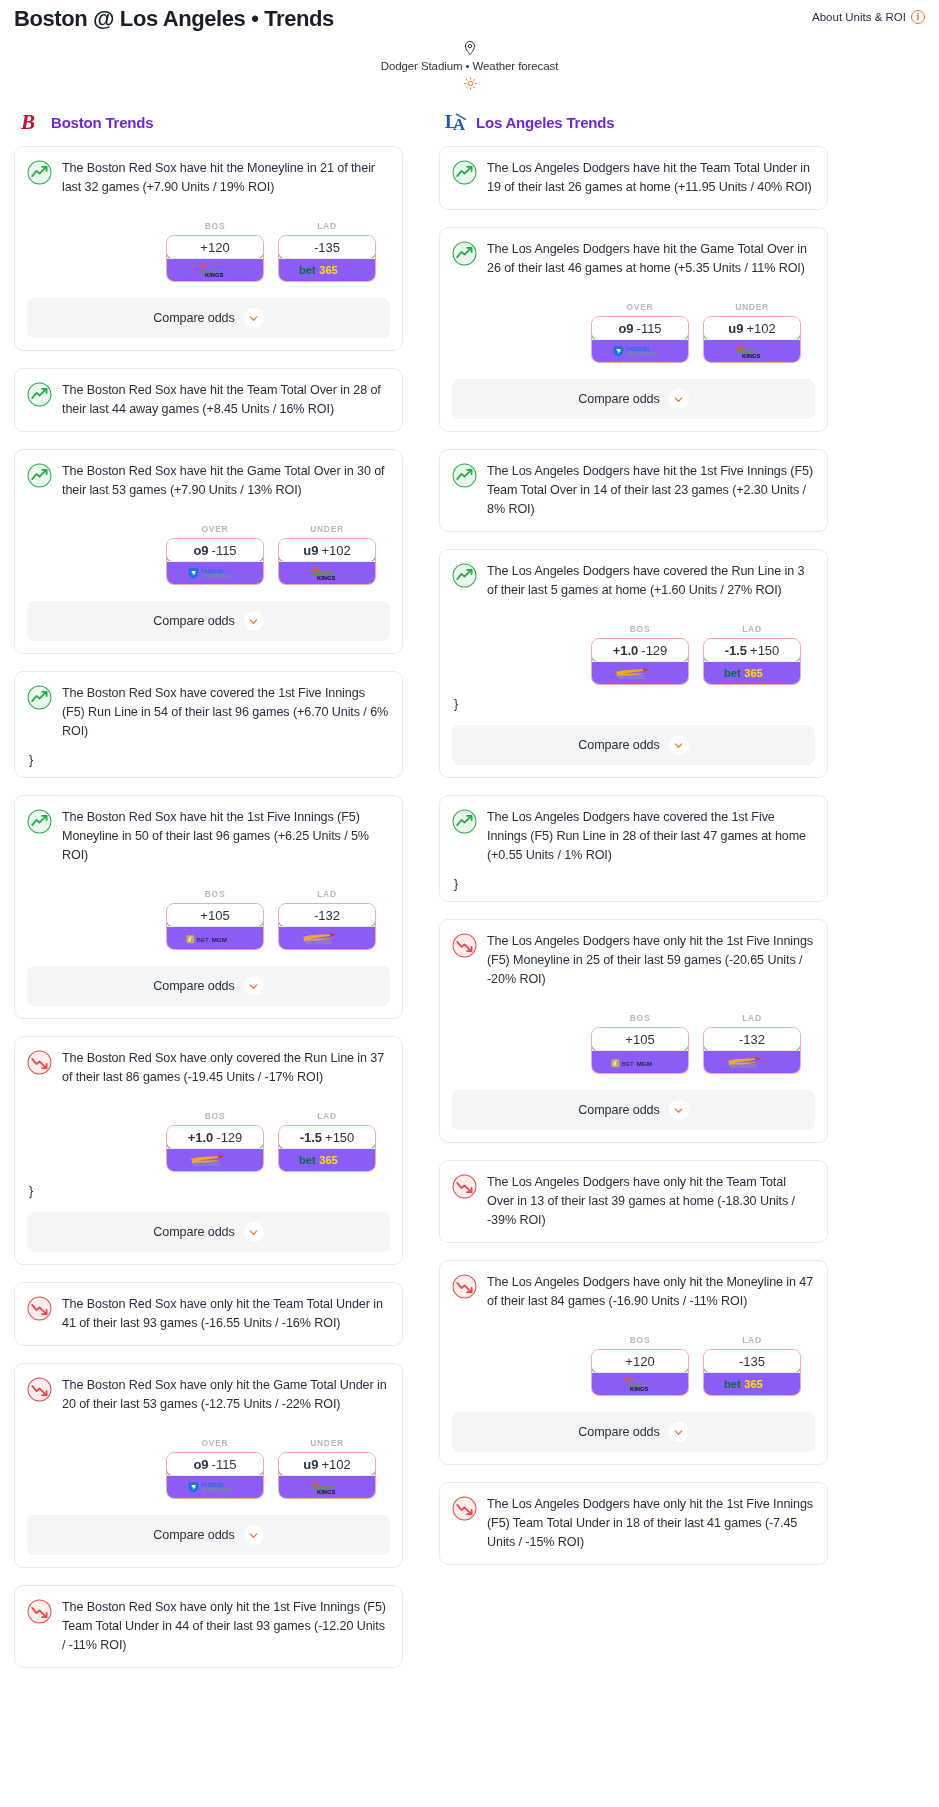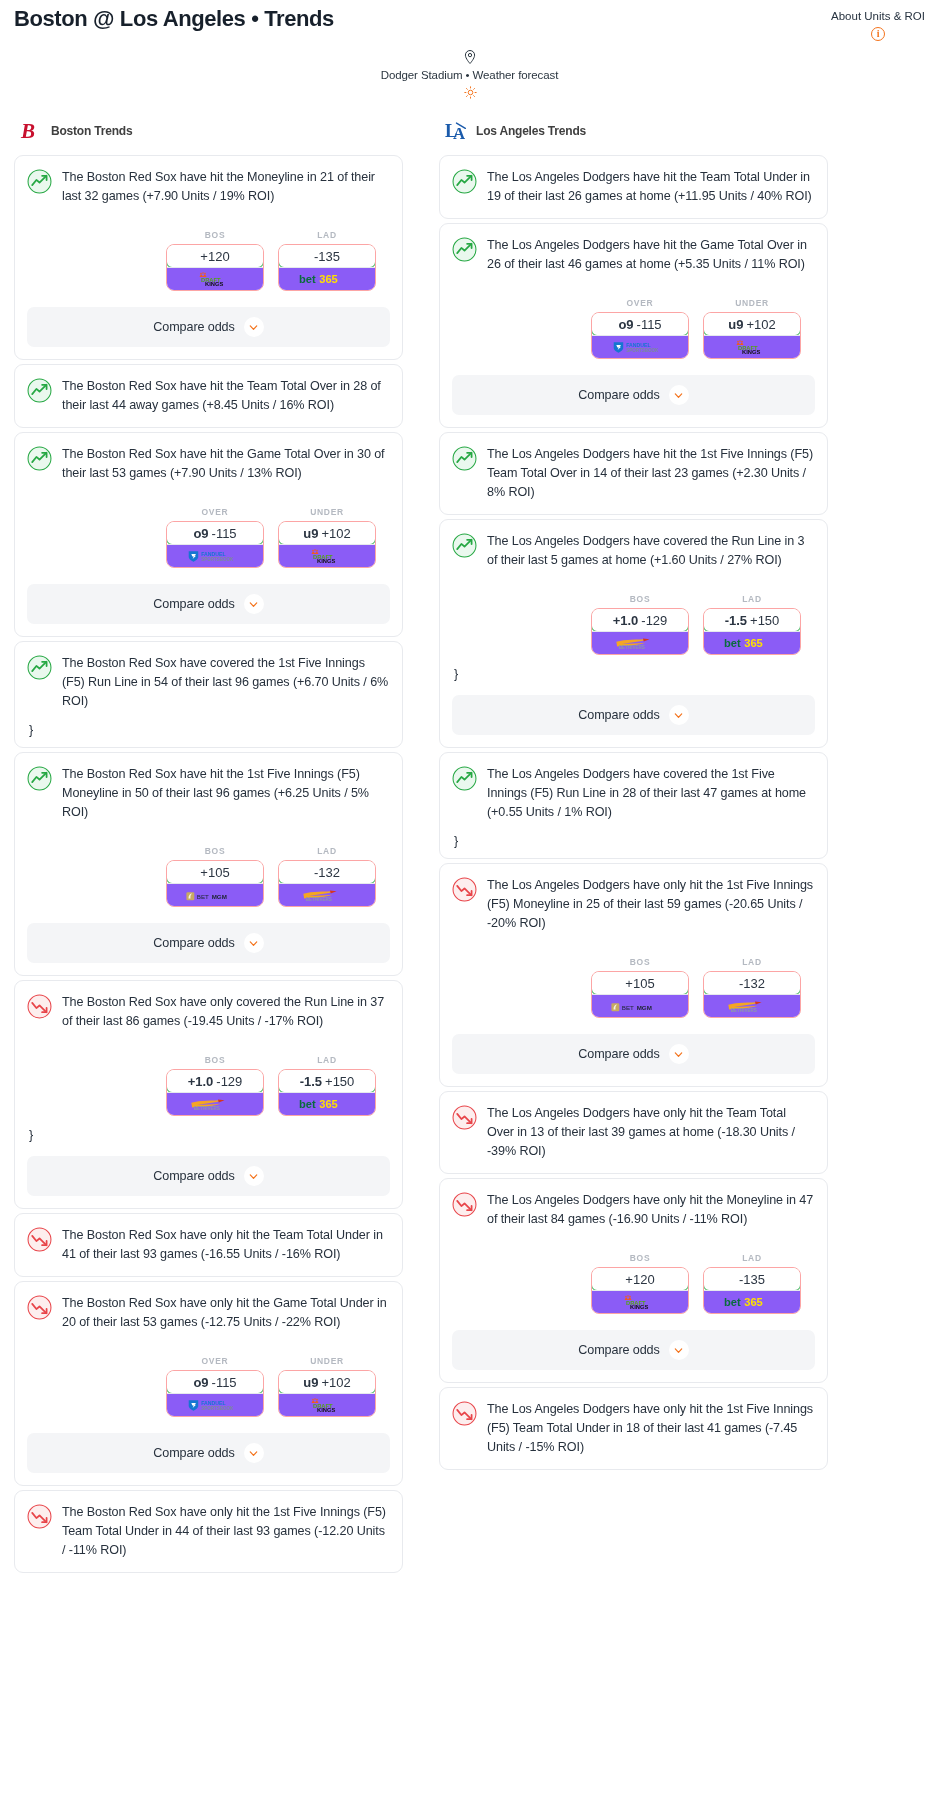--- a/index.html
+++ b/index.html
@@ -15,21 +15,21 @@
   
   .page-head { padding: 6px 14px 0 14px; position: relative; }
   .title-row { display: flex; align-items: flex-start; justify-content: space-between; }
   .page-title {
     font-size: 22px; font-weight: 700; letter-spacing: -0.4px;
     color: #17202b; line-height: 26px;
   }
   .about-link {
     display: flex; align-items: center; gap: 5px;
     font-size: 11.5px; color: #273340; white-space: nowrap;
-    padding-top: 4px; cursor: pointer; flex-direction: column;
+    padding-top: 4px; cursor: pointer;
   }
   .info-badge {
     width: 14px; height: 14px; border-radius: 50%;
     border: 1.3px solid #f4731c; color: #f4731c;
     font-size: 10px; font-weight: 700; line-height: 12px;
     text-align: center; display: inline-block; font-family: "Liberation Serif", serif;
   }
   .venue-row {
     display: flex; align-items: center; gap: 5px;
     margin-top: 9px; font-size: 11.5px; color: #2b3640; flex-direction: column;
@@ -44,28 +44,28 @@
     padding: 20px 14px 0 14px;
     align-items: flex-start;
   }
   .col { width: 389px; flex: none; }
 
   .col-head {
     display: flex; align-items: center; gap: 9px;
     margin-bottom: 12px; padding-left: 6px;
   }
   .team-logo { width: 22px; height: 24px; flex: none; display:block; }
-  .col-title { font-size: 12px; font-weight: 700; color: #404040; letter-spacing: -0.2px; }
+  .col-title { font-size: 15px; font-weight: 700; color: #6d28d9; letter-spacing: -0.2px; }
 
   
   .trend-card {
     border: 1px solid #e8eaee;
     border-radius: 9px;
     background: #fff;
-    margin-bottom: 4px;
+    margin-bottom: 17px;
     padding: 12px 12px 12px 12px;
     overflow: hidden;
   }
   .trend-top { display: flex; gap: 10px; align-items: flex-start; }
   .trend-icon { width: 25px; height: 25px; flex: none; margin-top: 1px; }
   .trend-text {
     font-size: 12.6px; line-height: 19px; color: #27313d; letter-spacing: -0.1px;
   }
   .stray-brace { font-size: 12.6px; color: #27313d; margin-top: 14px; line-height: 10px; padding-left: 2px;}
 

